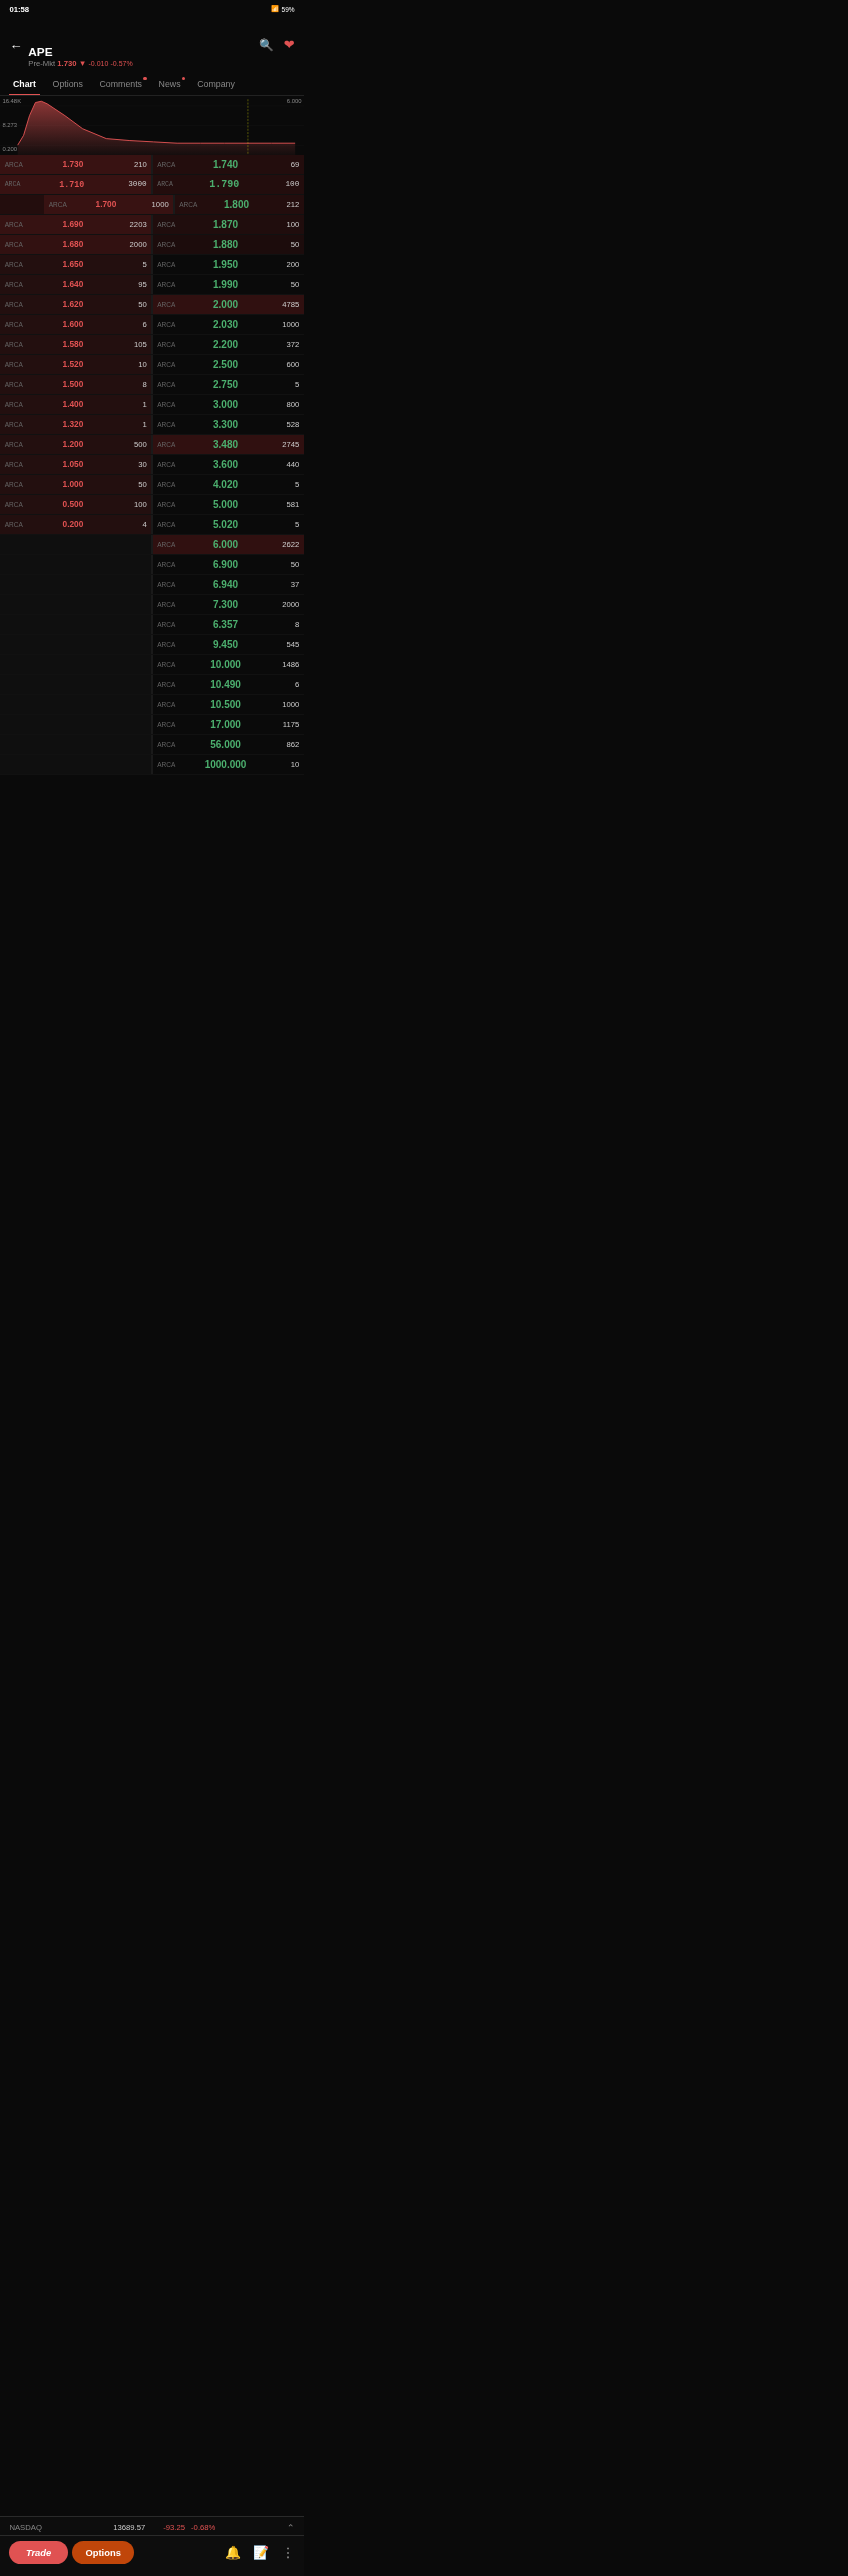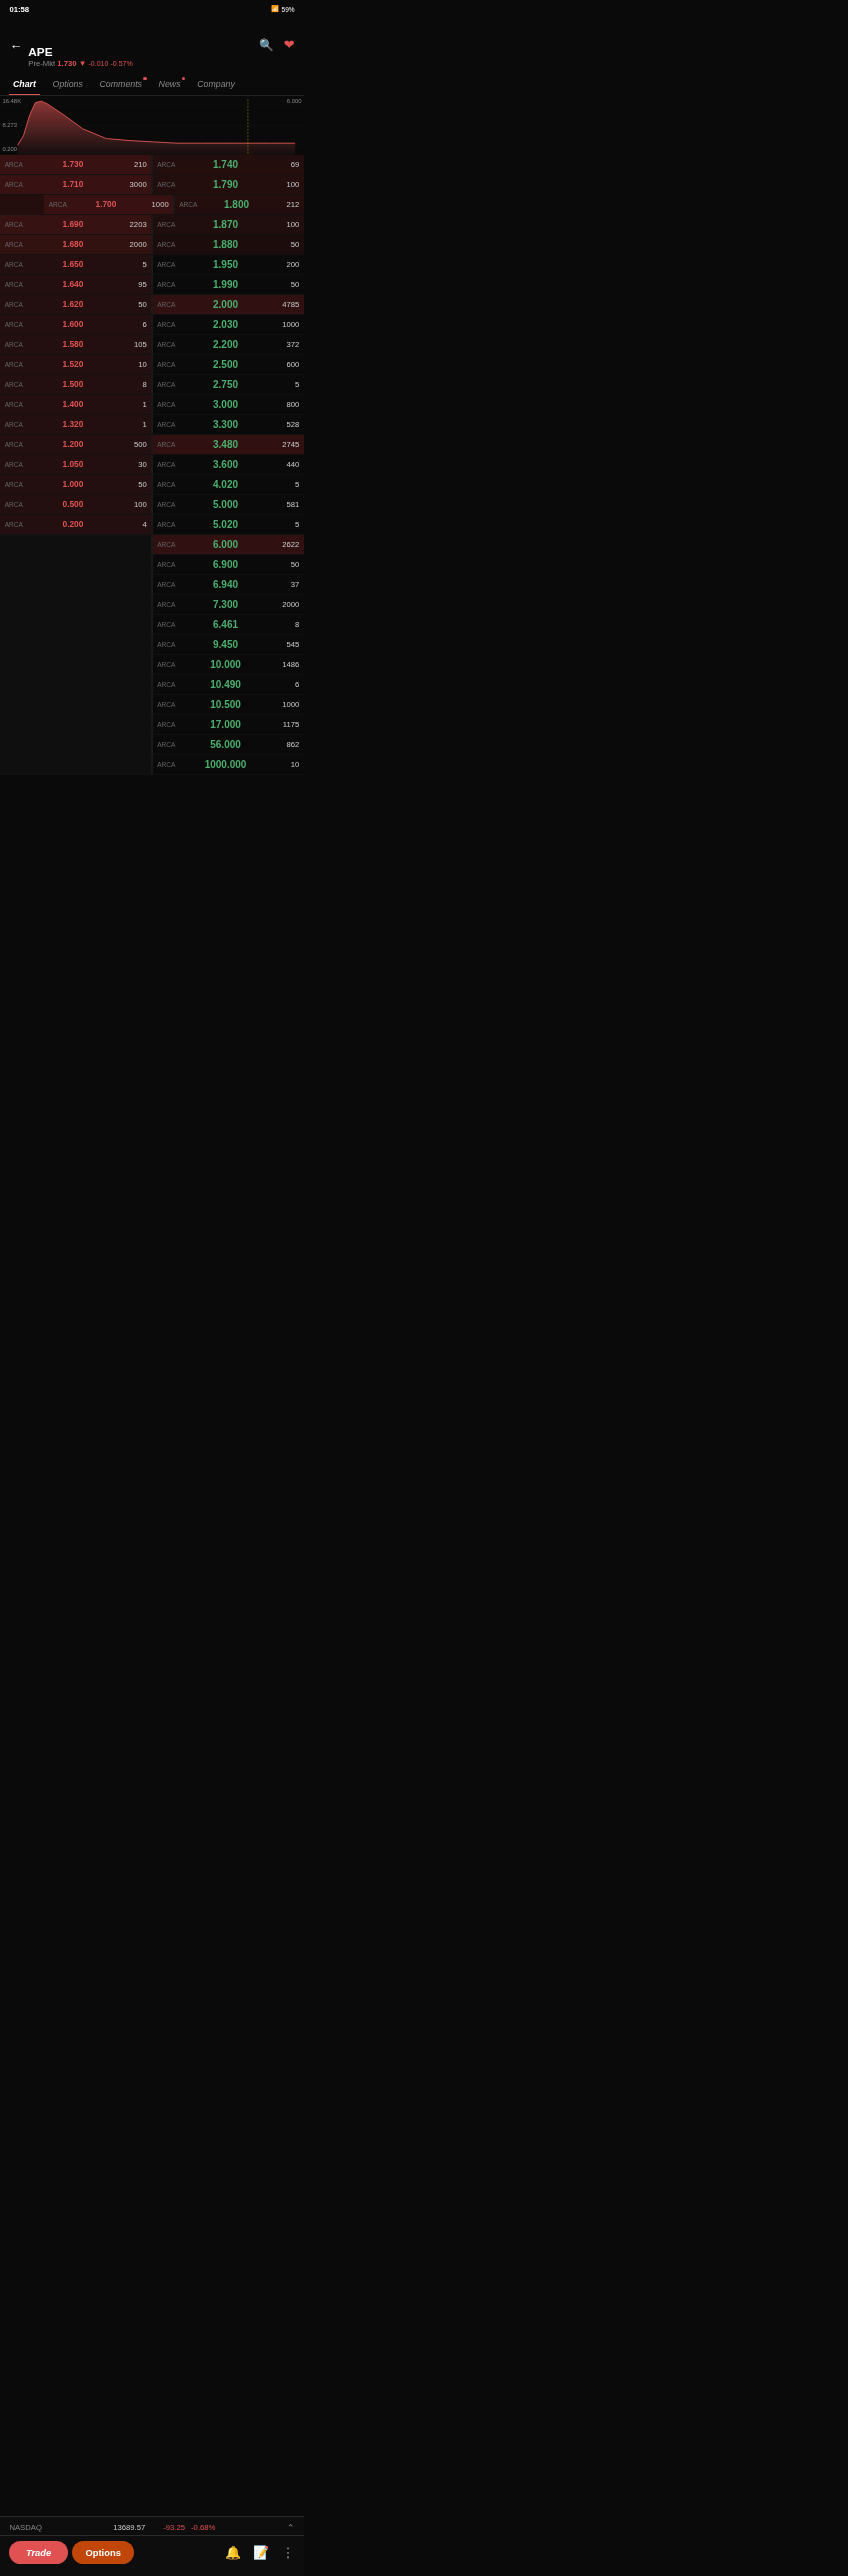--- a/index.html
+++ b/index.html
@@ -43,21 +43,20 @@
     .header-right { display: flex; align-items: center; gap: 9.4px; }
     .heart-icon { color: #e05252; font-size: 13px; }
     .search-icon { color: #fff; font-size: 11.8px; }
 
     
     .tabs {
       background: #0a0a0a;
       display: flex;
       padding: 0 4.7px;
       border-bottom: 0.6px solid #222;
-      font-style: italic;
     }
     .tab {
       padding: 5.9px 8.3px;
       font-size: 8.8px;
       color: #888;
       cursor: pointer;
       position: relative;
     }
     .tab.active {
       color: #fff;
@@ -296,21 +295,21 @@
       <span class="ob-size">210</span>
     </div>
     <div class="ob-divider"></div>
     <div class="ob-right">
       <span class="ob-exchange">ARCA</span>
       <span class="ob-ask">1.740</span>
       <span class="ob-size">69</span>
     </div>
   </div>
 
-  <div class="ob-row" style="background:rgba(150,30,30,0.18);">
+  <div class="ob-row" style="background:rgba(150,30,30,0.18);font-family:Liberation Mono, monospace;">
     <div class="ob-left ob-left-bg">
       <span class="ob-exchange">ARCA</span>
       <span class="ob-bid">1.710</span>
       <span class="ob-size">3000</span>
     </div>
     <div class="ob-divider"></div>
     <div class="ob-right">
       <span class="ob-exchange">ARCA</span>
       <span class="ob-ask">1.790</span>
       <span class="ob-size">100</span>
@@ -590,21 +589,21 @@
       <span class="ob-exchange">ARCA</span>
       <span class="ob-ask">7.300</span>
       <span class="ob-size">2000</span>
     </div>
   </div>
   <div class="ob-row">
     <div class="ob-left" style="background:rgba(30,30,30,0.3);"></div>
     <div class="ob-divider"></div>
     <div class="ob-right">
       <span class="ob-exchange">ARCA</span>
-      <span class="ob-ask">6.461</span>
+      <span class="ob-ask">6.357</span>
       <span class="ob-size">8</span>
     </div>
   </div>
   <div class="ob-row">
     <div class="ob-left" style="background:rgba(30,30,30,0.3);"></div>
     <div class="ob-divider"></div>
     <div class="ob-right">
       <span class="ob-exchange">ARCA</span>
       <span class="ob-ask">9.450</span>
       <span class="ob-size">545</span>

